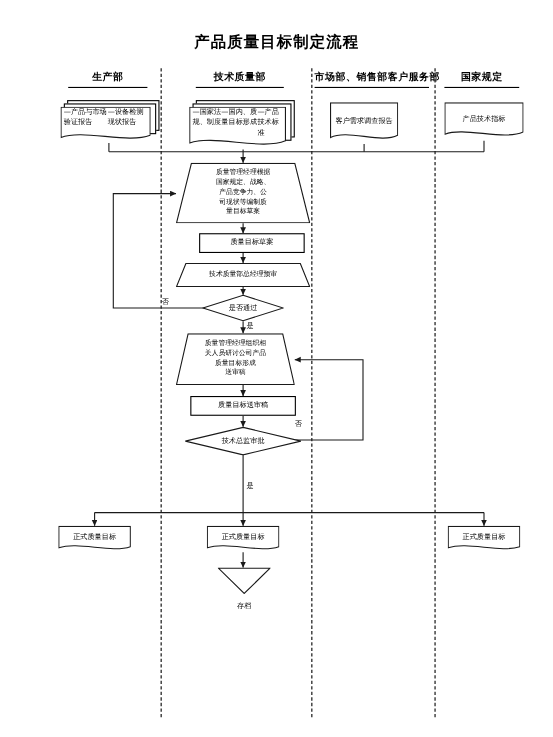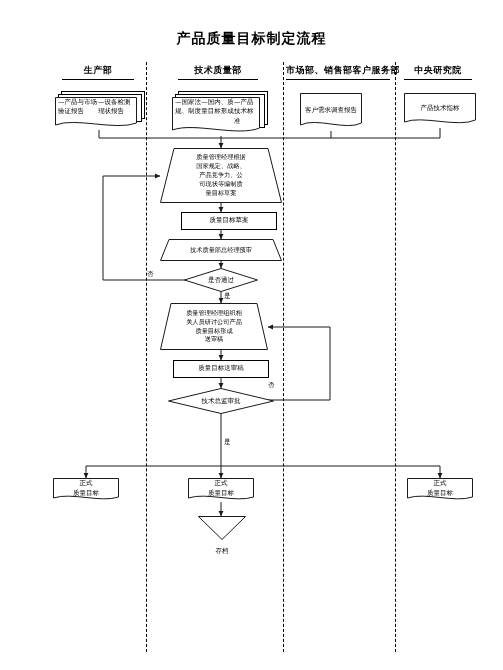--- a/index.html
+++ b/index.html
@@ -72,21 +72,21 @@
     position:absolute;left:0;top:0;width:100%;height:100%;
     display:flex;align-items:center;justify-content:center;
     font-size:6.5px;text-align:center;
   }
 
   
   .flag{position:absolute;}
   .flag svg{position:absolute;left:0;top:0;}
   .flag .ftext{
     position:absolute;left:0;top:0;width:100%;height:100%;
-    display:flex;flex-direction:column;align-items:center;justify-content:center;
+    display:flex;flex-direction:row;align-items:center;justify-content:center;
     font-size:6.5px;line-height:1.5;text-align:center;padding-bottom:3px;
     box-sizing:border-box;
   }
 
   
   .tri{position:absolute;}
   .tri svg{position:absolute;left:0;top:0;}
   .tri .tritext{
     position:absolute;left:0;top:0;width:100%;height:26%;
     display:flex;align-items:center;justify-content:center;
@@ -110,21 +110,21 @@
   <div class="col-head" style="left:62px;width:72px;">
     <span>生产部</span>
   </div>
   <div class="col-head" style="left:178px;width:80px;">
     <span>技术质量部</span>
   </div>
   <div class="col-head" style="left:286px;width:104px;">
     <span>市场部、销售部客户服务部</span>
   </div>
   <div class="col-head" style="left:404px;width:68px;">
-    <span>中央研究院</span>
+    <span>国家规定</span>
   </div>
 
   <svg id="wires" viewBox="0 0 503 670" xmlns="http://www.w3.org/2000/svg">
     <defs>
       <marker id="ah" markerWidth="7" markerHeight="7" refX="5.4" refY="2.6" orient="auto" markerUnits="userSpaceOnUse">
         <path d="M0,0 L5.6,2.6 L0,5.2 z" fill="#1a1a1a"></path>
       </marker>
     </defs>
     <g stroke="#1a1a1a" stroke-width="1" fill="none">
 

